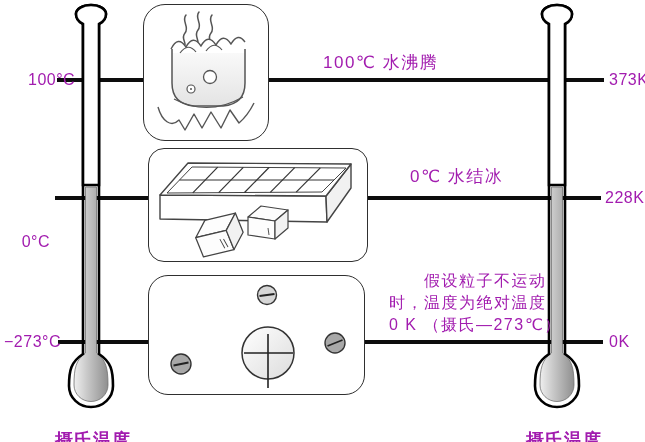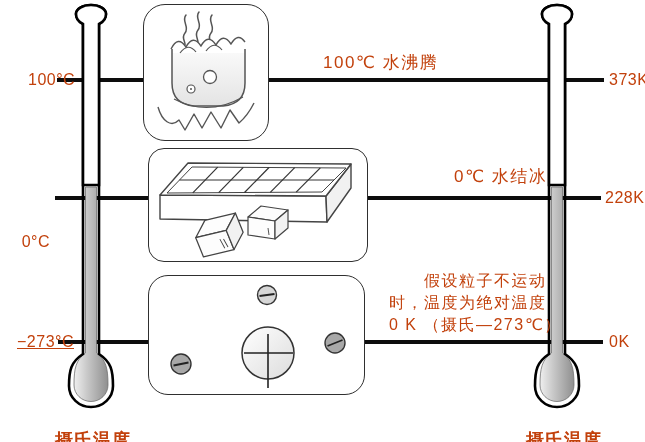--- a/index.html
+++ b/index.html
@@ -1,21 +1,21 @@
 <!DOCTYPE html>
 <html><head>
 <meta charset="utf-8">
 <style>
   html,body{margin:0;padding:0;background:#ffffff;}
   body{font-family:"Liberation Sans","DejaVu Sans",sans-serif;}
   #stage{position:relative;width:645px;height:442px;background:#ffffff;overflow:hidden;}
   .lvl-line{position:absolute;height:4px;background:#0d0d0d;z-index:1;}
   .illu-box{position:absolute;background:#ffffff;border:1.6px solid #2f2f2f;z-index:2;box-sizing:border-box;}
   .thermo{position:absolute;z-index:3;}
-  .txt{position:absolute;color:#c2410c;z-index:4;white-space:nowrap;}
+  .txt{position:absolute;color:#a21caf;z-index:4;white-space:nowrap;}
   .side-label{font-size:16px;letter-spacing:0.5px;}
   .r-align{text-align:right;}
   .cjk{font-size:16px;letter-spacing:1.5px;}
   .scale-name{font-size:18px;font-weight:bold;letter-spacing:1px;margin-top:10px;}
   svg{display:block;}
 </style>
 </head>
 <body>
 
 <div id="stage">
@@ -116,28 +116,28 @@
   </svg>
 
   <svg class="thermo" style="left:525px;top:2px;" width="64" height="414" viewBox="0 0 64 414">
     <path d="M 26.5,185 L 37.5,185 L 37.5,351 C 47,358 49,366 49,383 A 17,16.5 0 1 1 15,383 C 15,366 17,358 26.5,351 Z" fill="url(#mercGrad)" stroke="#707070" stroke-width="0.8"></path>
     <path d="M 24,22 C 18,19 17,14 17,12 A 15,9 0 0 1 47,12 C 47,14 46,19 40,22 L 40,352 C 52,360 54,368 54,384 A 22,21 0 1 1 10,384 C 10,368 12,360 24,352 Z" fill="none" stroke="#000" stroke-width="2.6"></path>
     <path d="M 24,22 C 18,19 17,14 17,12 A 15,9 0 0 1 47,12 C 47,14 46,19 40,22 L 40,183 L 24,183 Z" fill="#ffffff" stroke="#000" stroke-width="2.6"></path>
   </svg>
 
   <div class="txt side-label r-align" style="left:8px;top:71px;width:47px;margin-left:20px;">100°C</div>
   <div class="txt side-label r-align" style="left:8px;top:189px;width:42px;margin-top:44px;">0°C</div>
-  <div class="txt side-label r-align" style="left:17px;top:333px;width:56px;text-decoration:underline;">−273°C</div>
+  <div class="txt side-label r-align" style="left:4px;top:333px;width:56px;">−273°C</div>
 
   <div class="txt side-label" style="left:609px;top:71px;">373K</div>
   <div class="txt side-label" style="left:605px;top:189px;">228K</div>
   <div class="txt side-label" style="left:609px;top:333px;">0K</div>
 
   <div class="txt cjk" style="left:323px;top:51px;font-size:17px;">100℃ 水沸腾</div>
-  <div class="txt cjk" style="left:410px;top:165px;font-size:17px;margin-left:44px;">0℃ 水结冰</div>
+  <div class="txt cjk" style="left:410px;top:165px;font-size:17px;">0℃ 水结冰</div>
   <div class="txt cjk" style="left:424px;top:271px;">假设粒子不运动</div>
   <div class="txt cjk" style="left:389px;top:293px;">时，温度为绝对温度</div>
   <div class="txt cjk" style="left:389px;top:315px;">0 K （摄氏—273℃）</div>
 
   <div class="txt scale-name" style="left:55px;top:418px;">摄氏温度</div>
   <div class="txt scale-name" style="left:526px;top:418px;">摄氏温度</div>
 
 </div>
 
 </body></html>

